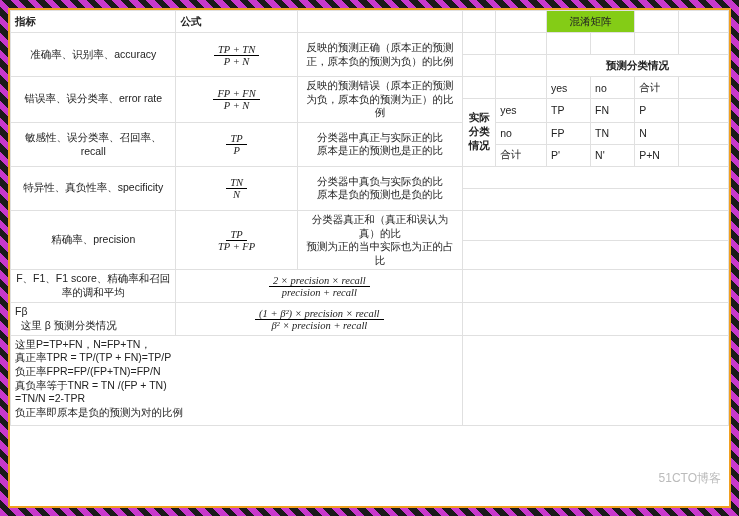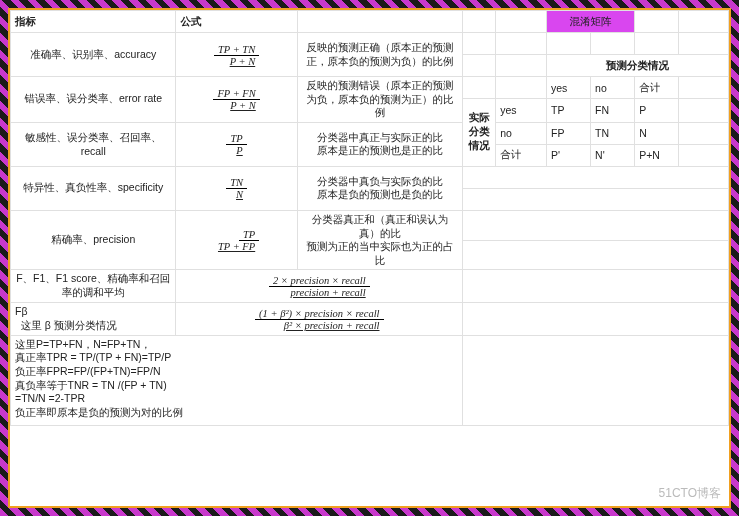--- a/index.html
+++ b/index.html
@@ -27,30 +27,30 @@
     border: 1px solid #e0e0e0;
     padding: 2px 4px;
     vertical-align: middle;
     height: 22px;
     font-size: 10.5px;
     color: #222;
   }
   .header { font-weight: bold; }
   .center { text-align: center; }
   .fracwrap {
-    display:inline-flex; flex-direction:column; align-items:flex-end;
+    display:inline-flex; flex-direction:column; align-items:center;
     font-family: "Times New Roman", serif; font-style: italic;
   }
   .fracwrap .num { border-bottom: 1px solid #000; padding: 0 4px; }
-  .fracwrap .den { padding: 0 4px; text-decoration: underline; }
-  .hl { background: #d946ef; }
+  .fracwrap .den { padding: 0 4px; }
+  .hl { background: #84cc16; }
   .small { font-size:10px; line-height:1.3;margin-top:24px; }
   .desc { text-align:center; }
   .watermark {
-    position:absolute; right:8px; bottom:4px; color:#bbb; font-size:12px;
+    position:absolute; right:8px; bottom:19px; color:#bbb; font-size:12px;
     font-weight:500; pointer-events:none;
   }
 </style>
 </head>
 <body>
 
 <div class="sheet">
 
 <table class="grid">
 <colgroup>

